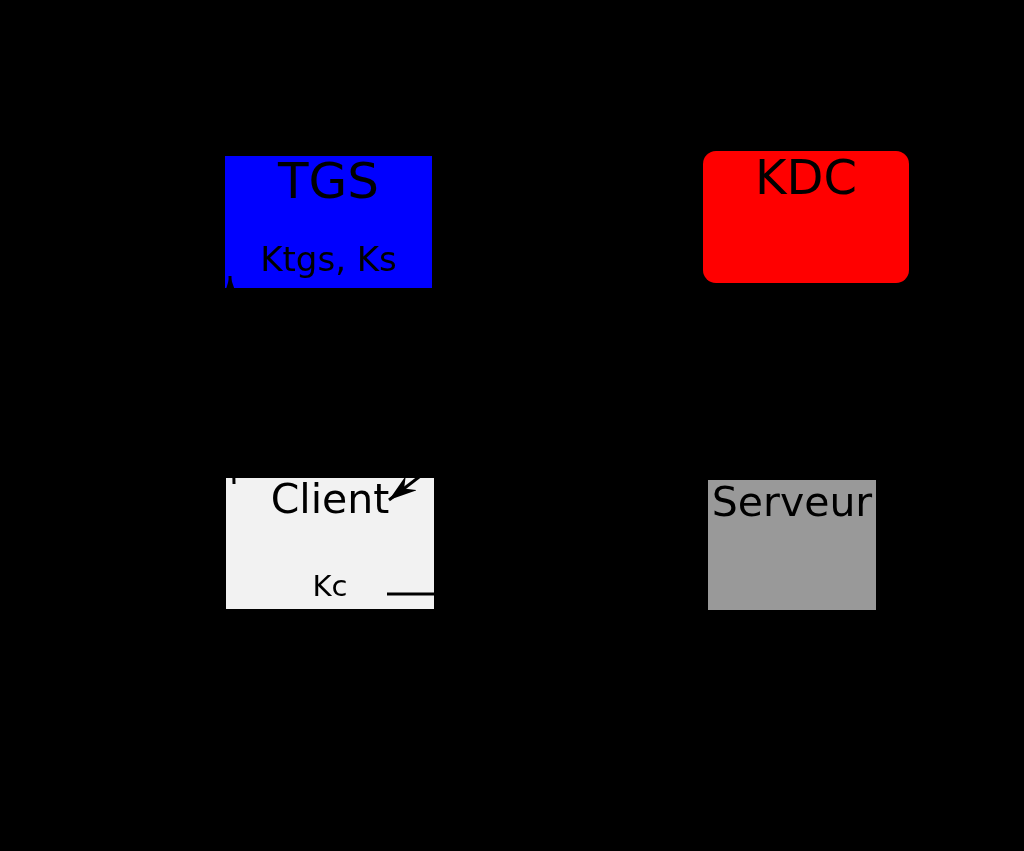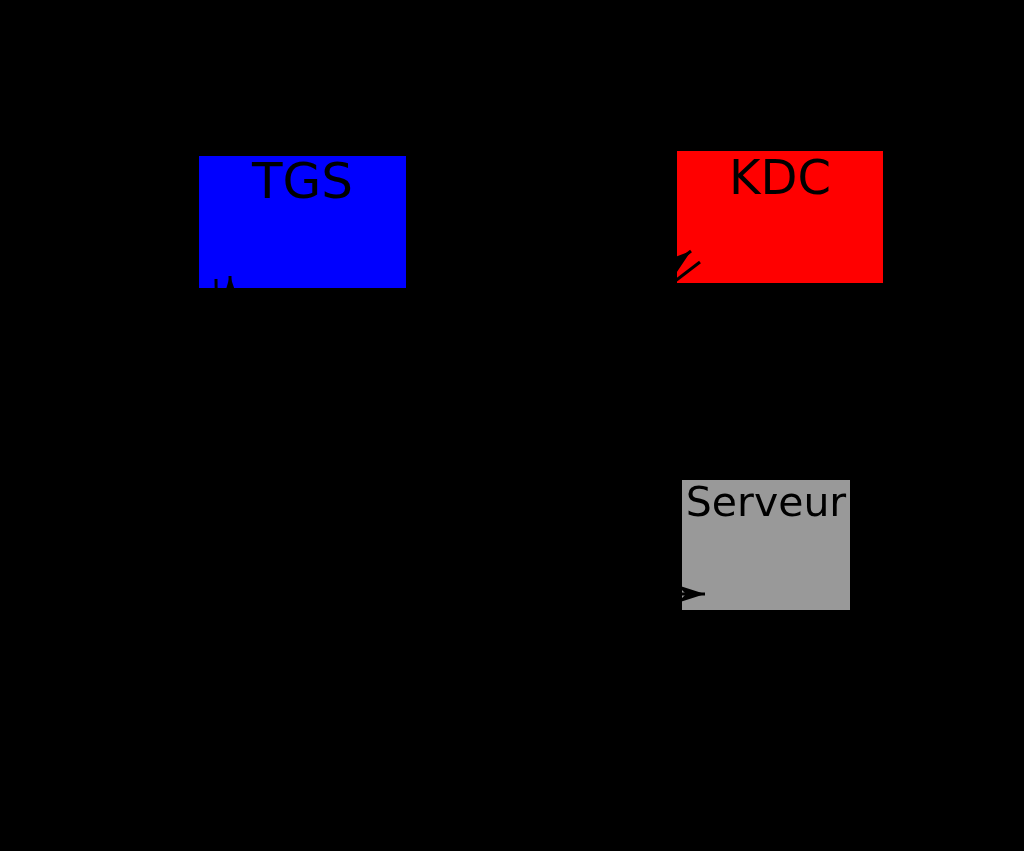--- a/index.html
+++ b/index.html
@@ -11,23 +11,24 @@
     position: relative;
     width: 1024px;
     height: 851px;
     background: #000000;
     overflow: hidden;
     font-family: "DejaVu Sans", "Liberation Sans", sans-serif;
   }
   .node {
     position: absolute;
     z-index: 1;
+    margin-left: 26px;
   }
   .node-tgs     { left: 199px; top: 156px; width: 207px; height: 132px; }
-  .node-kdc     { left: 677px; top: 151px; width: 206px; height: 132px; }
+  .node-kdc     { left: 677px; top: 151px; width: 206px; height: 132px; border-radius: 13px; }
   .node-client  { left: 200px; top: 478px; width: 208px; height: 131px; }
   .node-serveur { left: 682px; top: 480px; width: 168px; height: 130px; }
 
   .node-title {
     position: absolute;
     left: 0; right: 0;
     text-align: center;
     line-height: 1;
     white-space: nowrap;
   }
@@ -57,26 +58,31 @@
     pointer-events: none;
   }
 </style>
 </head>
 <body>
 
 <div class="canvas">
 
   <div class="node node-tgs" style="background: rgb(0, 0, 255); color: rgb(0, 0, 0);">
     <div class="node-title">TGS</div>
+    <div class="node-subtitle">Ktgs, Ks</div>
   </div>
 
   <div class="node node-kdc" style="background: rgb(255, 0, 0); color: rgb(0, 0, 0);">
     <div class="node-title">KDC</div>
   </div>
 
+  <div class="node node-client" style="background: rgb(242, 242, 242); color: rgb(0, 0, 0);">
+    <div class="node-title">Client</div>
+    <div class="node-subtitle">Kc</div>
+  </div>
 
   <div class="node node-serveur" style="background: rgb(153, 153, 153); color: rgb(0, 0, 0);">
     <div class="node-title">Serveur</div>
   </div>
 
   <svg class="arrow-layer" xmlns="http://www.w3.org/2000/svg">
       <defs>
         <marker id="ah" markerUnits="userSpaceOnUse" markerWidth="28" markerHeight="18" refX="28" refY="9" orient="auto">
           <path d="M 28 9 L 0 18 L 9 9 L 0 0 Z" fill="#000000"></path>
         </marker>

